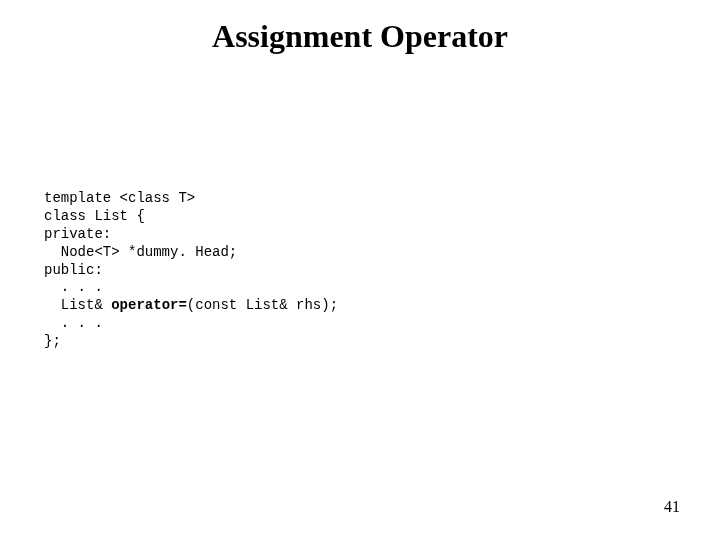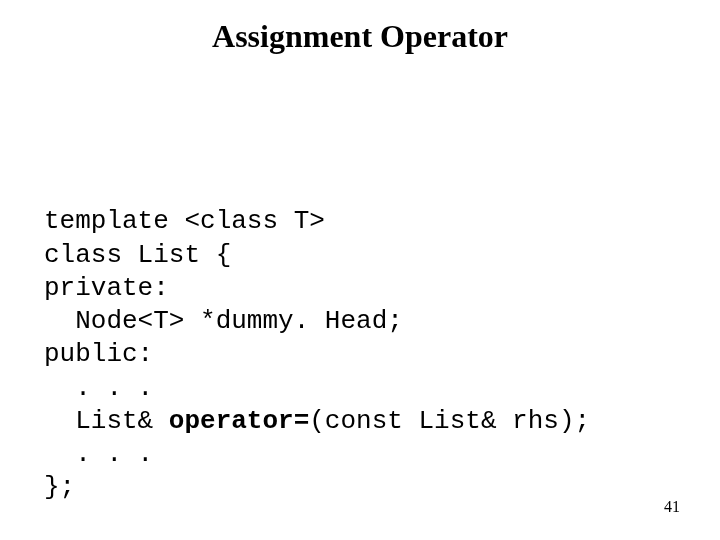--- a/index.html
+++ b/index.html
@@ -41,21 +41,21 @@
   }
   .bullets li {
     padding-left: 4px;
   }
   .code {
     position: absolute;
     top: 172px;
     left: 44px;
     width: 640px;
     font-family: "Courier New", Courier, monospace;
-    font-size: 26px;
+    font-size: 14px;
     line-height: 1.28;
     white-space: pre;
   }
   .code .bold {
     font-weight: bold;
   }
   .pagenum {
     position: absolute;
     bottom: 24px;
     right: 40px;

